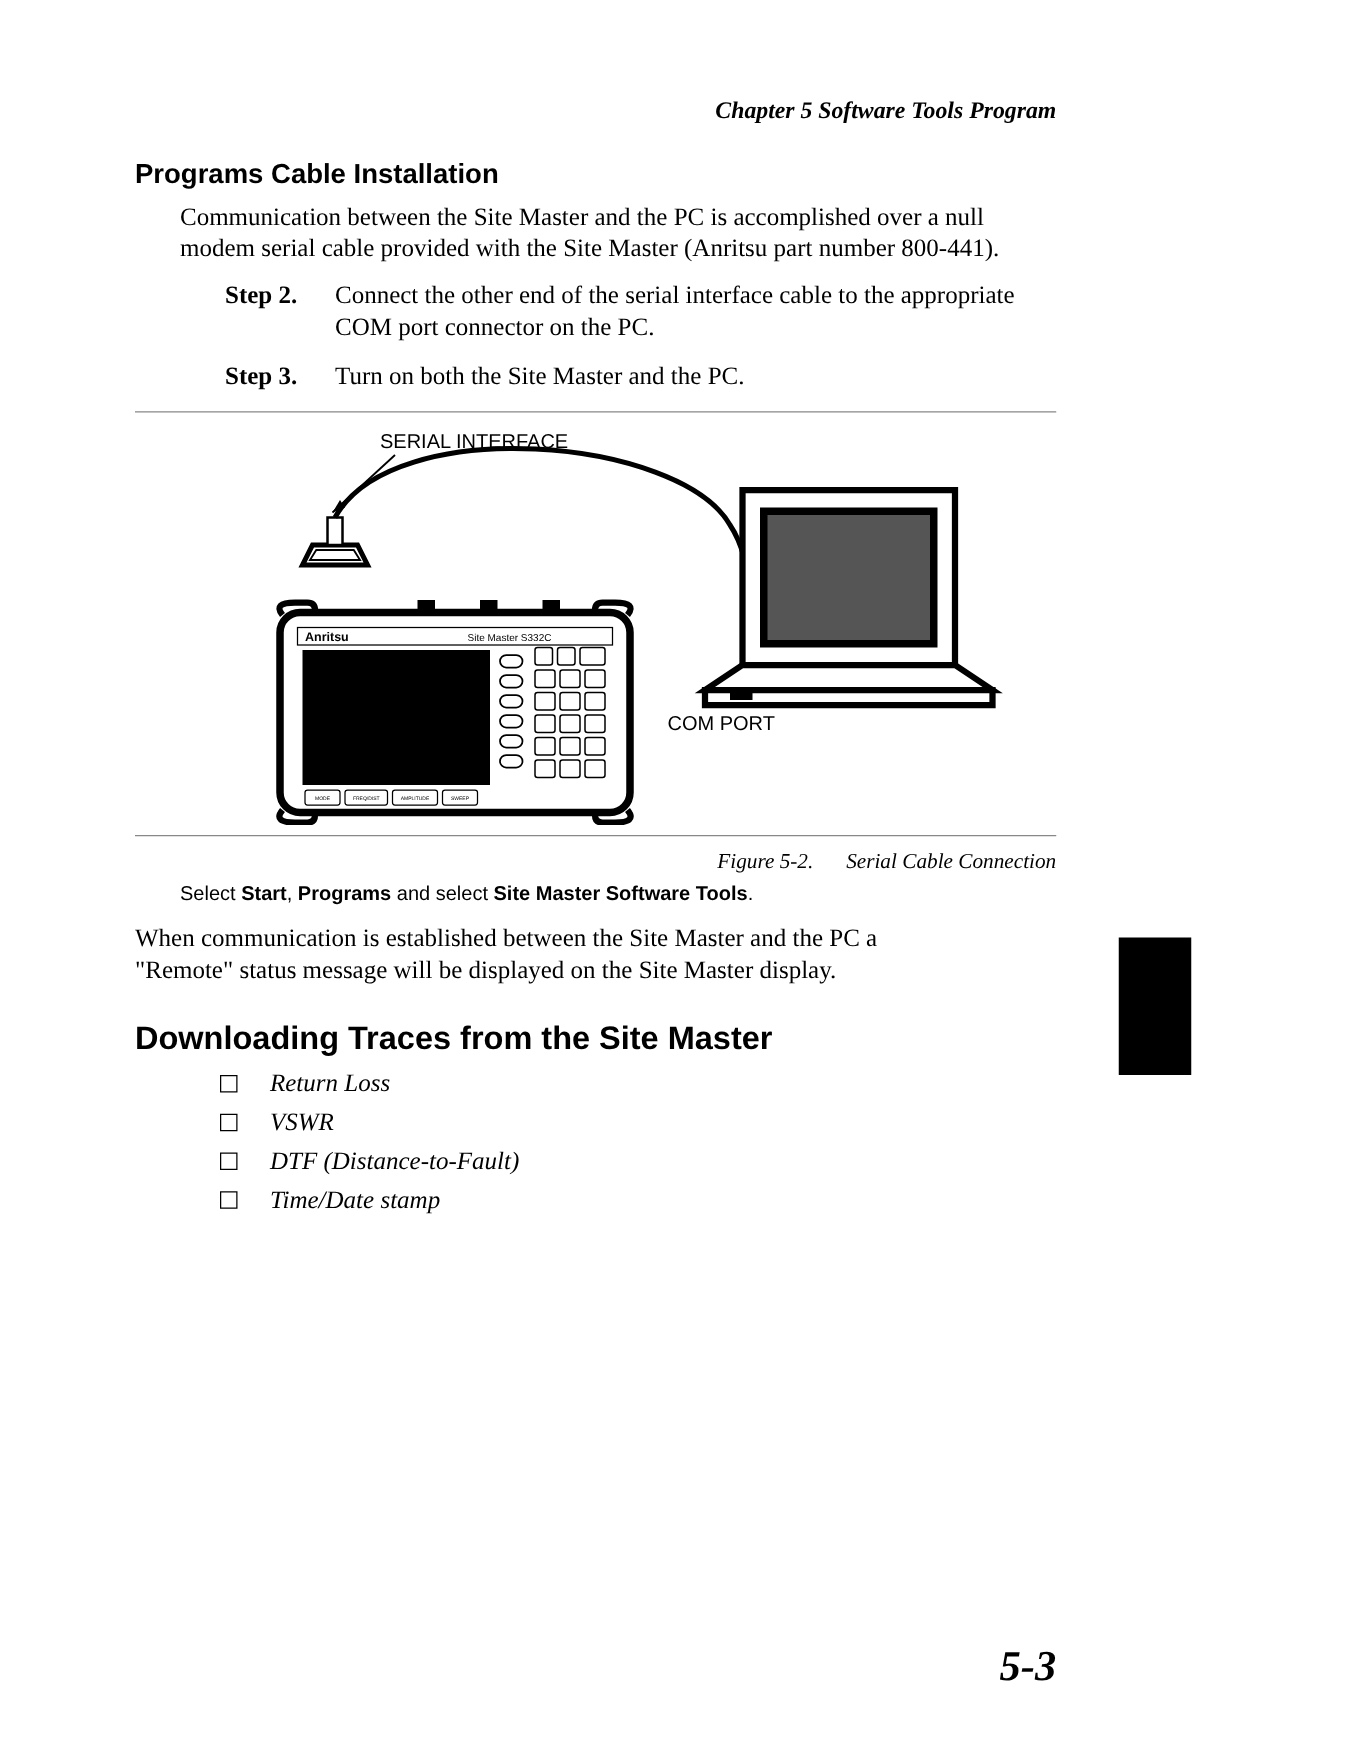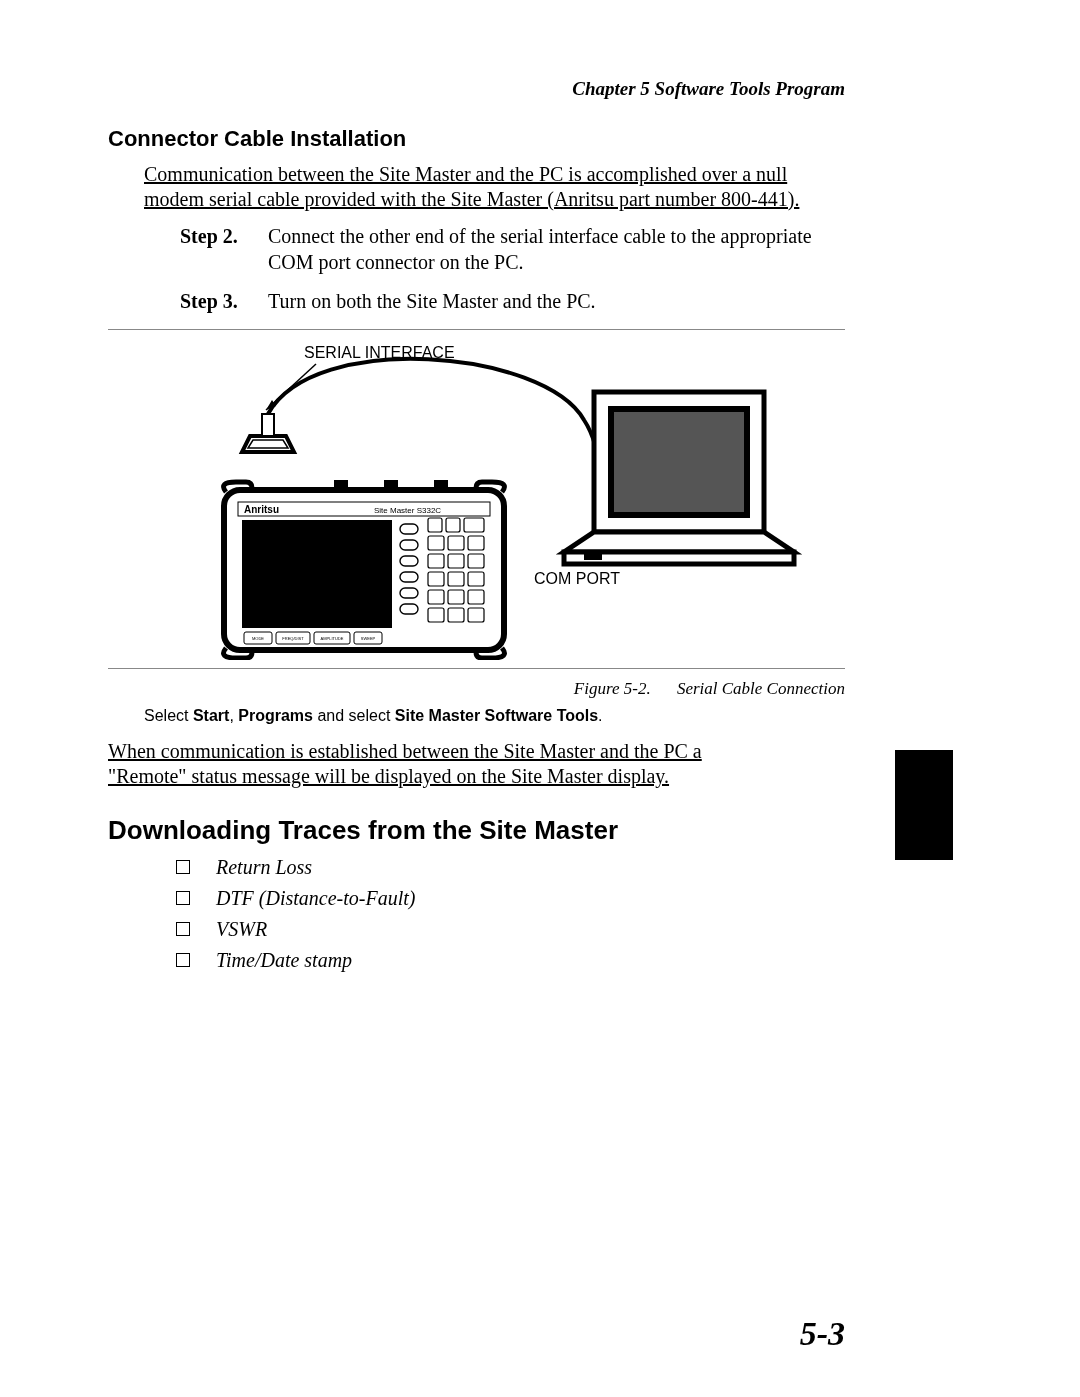--- a/index.html
+++ b/index.html
@@ -30,21 +30,20 @@
     font-size: 22px;
     margin: 0 0 10px 0;
   }
   .body-indent {
     margin-left: 36px;
   }
   .para {
     font-size: 20px;
     line-height: 1.25;
     margin: 0 0 12px 0;
-    text-decoration: underline;
   }
   .steps {
     margin: 10px 0 14px 0;
   }
   .step-row {
     display: flex;
     align-items: flex-start;
     font-size: 20px;
     line-height: 1.28;
     margin-bottom: 14px;
@@ -134,21 +133,21 @@
     font-size: 34px;
   }
 </style>
 </head>
 <body>
 
 <div class="page">
 
   <div class="running-head">Chapter 5 Software Tools Program</div>
 
-  <div class="h3">Connector Cable Installation</div>
+  <div class="h3">Programs Cable Installation</div>
   <div class="body-indent">
     <p class="para">Communication between the Site Master and the PC is accomplished over a null modem serial cable provided with the Site Master (Anritsu part number 800-441).</p>
     <div class="steps">
       <div class="step-row">
         <div class="step-label">Step 2.</div>
         <div class="step-text">Connect the other end of the serial interface cable to the appropriate COM port connector on the PC.</div>
       </div>
       <div class="step-row">
         <div class="step-label">Step 3.</div>
         <div class="step-text">Turn on both the Site Master and the PC.</div>
@@ -263,25 +262,25 @@
   <p class="para body-indent" style="margin-right:60px;">When communication is established between the Site Master and the PC a "Remote" status message will be displayed on the Site Master display.</p>
 
   <div class="h2">Downloading Traces from the Site Master</div>
   <div class="bullets">
     <div class="bullet-row">
       <span class="bullet-box"></span>
       <span>Return Loss</span>
     </div>
     <div class="bullet-row">
       <span class="bullet-box"></span>
+      <span>VSWR</span>
+    </div>
+    <div class="bullet-row">
+      <span class="bullet-box"></span>
       <span>DTF (Distance-to-Fault)</span>
-    </div>
-    <div class="bullet-row">
-      <span class="bullet-box"></span>
-      <span>VSWR</span>
     </div>
     <div class="bullet-row">
       <span class="bullet-box"></span>
       <span>Time/Date stamp</span>
     </div>
   </div>
 
   <div class="side-tab"></div>
   <div class="page-number">5-3</div>
 

